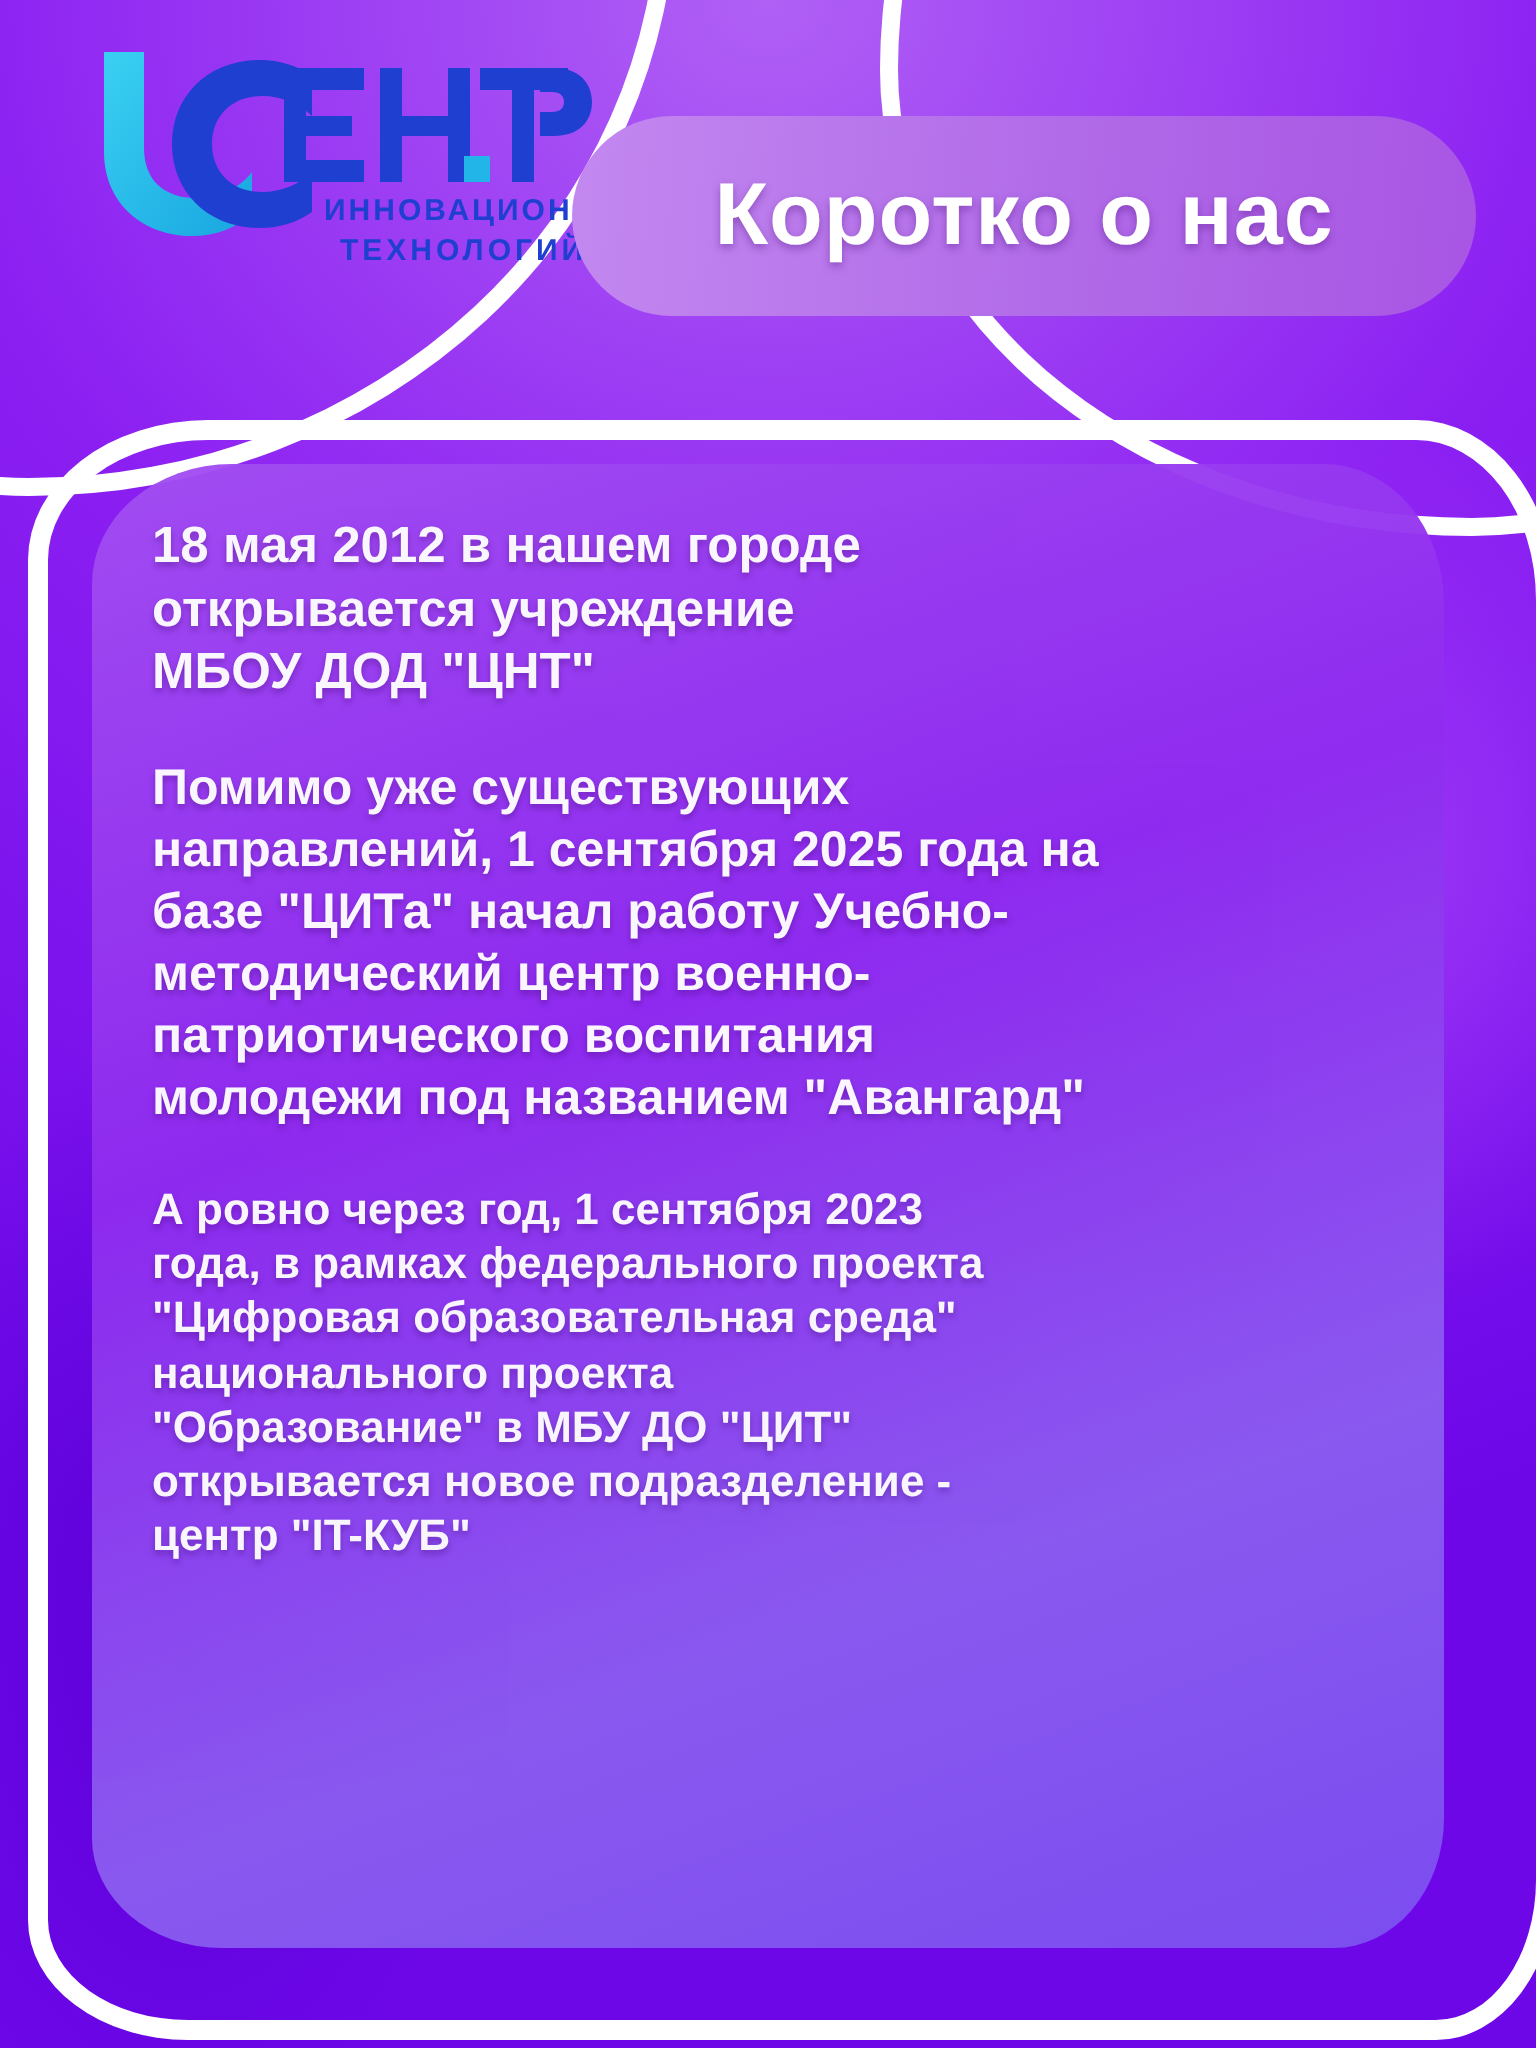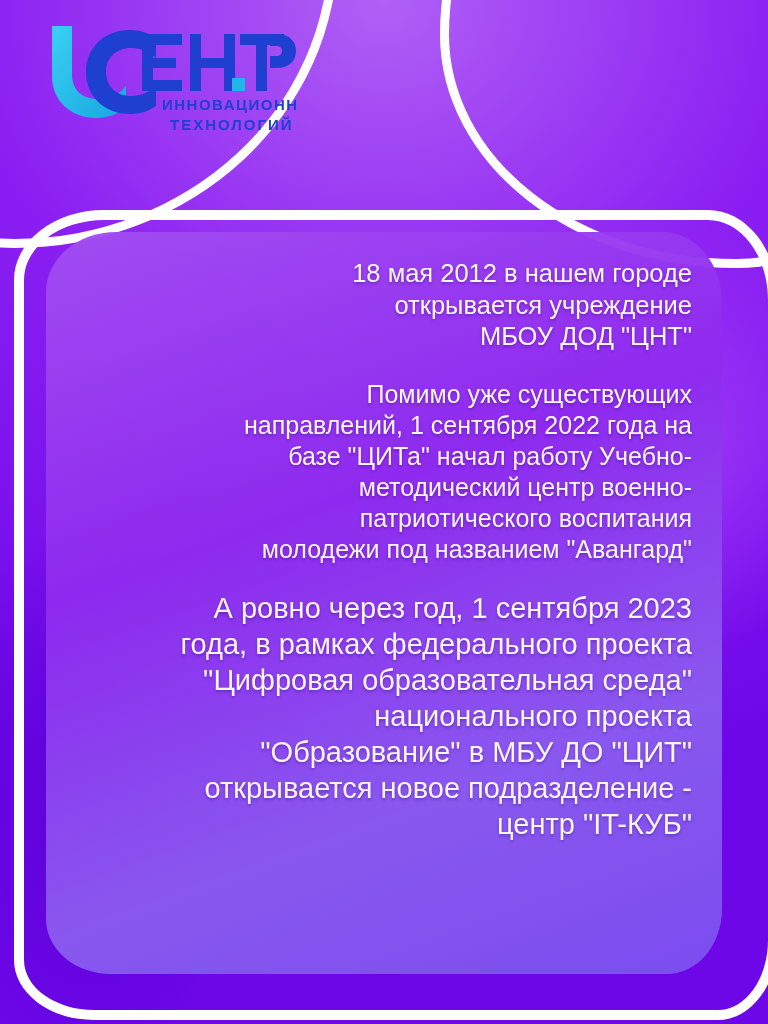--- a/index.html
+++ b/index.html
@@ -123,30 +123,30 @@
     display: flex;
     flex-direction: column;
     justify-content: flex-start;
     gap: 0;
   }
 
   .para {
     color: #ffffff;
     font-size: 25.5px;
     line-height: 1.24;
-    font-weight: normal;
-    text-align: right;
+    font-weight: bold;
+    text-align: left;
     text-shadow: 0 2px 3px rgba(55,0,100,0.35);
     margin: 0 0 26px 0;
     white-space: pre-line;
   }
   .para:last-child { margin-bottom: 0; }
   .para.p1 { margin-top: 4px; }
   .para.p3 { font-size: 25px; }
-  .para.p4 { font-size: 29px; margin-bottom: 4px; }
+  .para.p4 { font-size: 22px; margin-bottom: 4px; }
 </style>
 </head>
 <body>
 
 <div class="slide">
 
   <div class="wash-left"></div>
   <div class="wash-right"></div>
 
   <div class="deco deco-topleft"></div>
@@ -182,27 +182,30 @@
 
       <rect x="198" y="64" width="13" height="13" fill="#22b6e8"></rect>
 
       <g fill="#1f3fd0" font-family="Liberation Sans, sans-serif" font-weight="bold">
         <text x="128" y="96" font-size="15" letter-spacing="1.5">ИННОВАЦИОННЫХ</text>
         <text x="136" y="116" font-size="15" letter-spacing="2">ТЕХНОЛОГИЙ</text>
       </g>
     </svg>
   </div>
 
+  <div class="title-pill">
+    <span class="title-text">Коротко о нас</span>
+  </div>
 
   <div class="body-card">
     <p class="para p1">18 мая 2012 в нашем городе
 открывается учреждение
 МБОУ ДОД "ЦНТ"</p>
     <p class="para p3">Помимо уже существующих
-направлений, 1 сентября 2022 года на
+направлений, 1 сентября 2025 года на
 базе "ЦИТа" начал работу Учебно-
 методический центр военно-
 патриотического воспитания
 молодежи под названием "Авангард"</p>
     <p class="para p4">А ровно через год, 1 сентября 2023
 года, в рамках федерального проекта
 "Цифровая образовательная среда"
 национального проекта
 "Образование" в МБУ ДО "ЦИТ"
 открывается новое подразделение -

